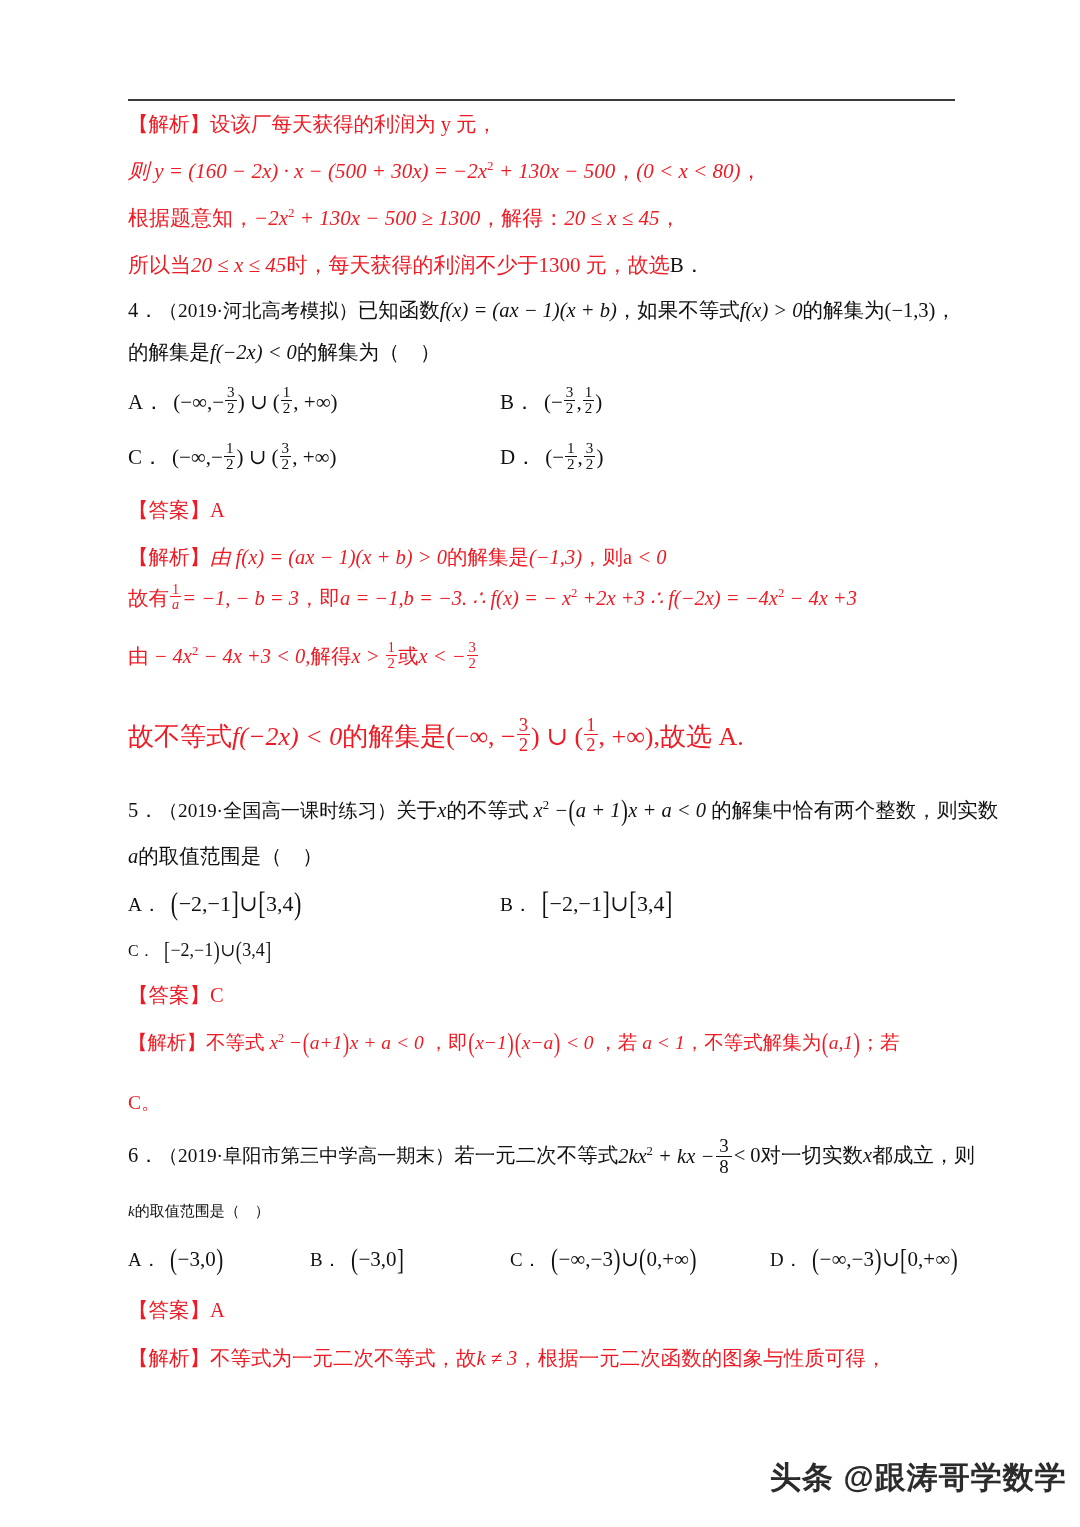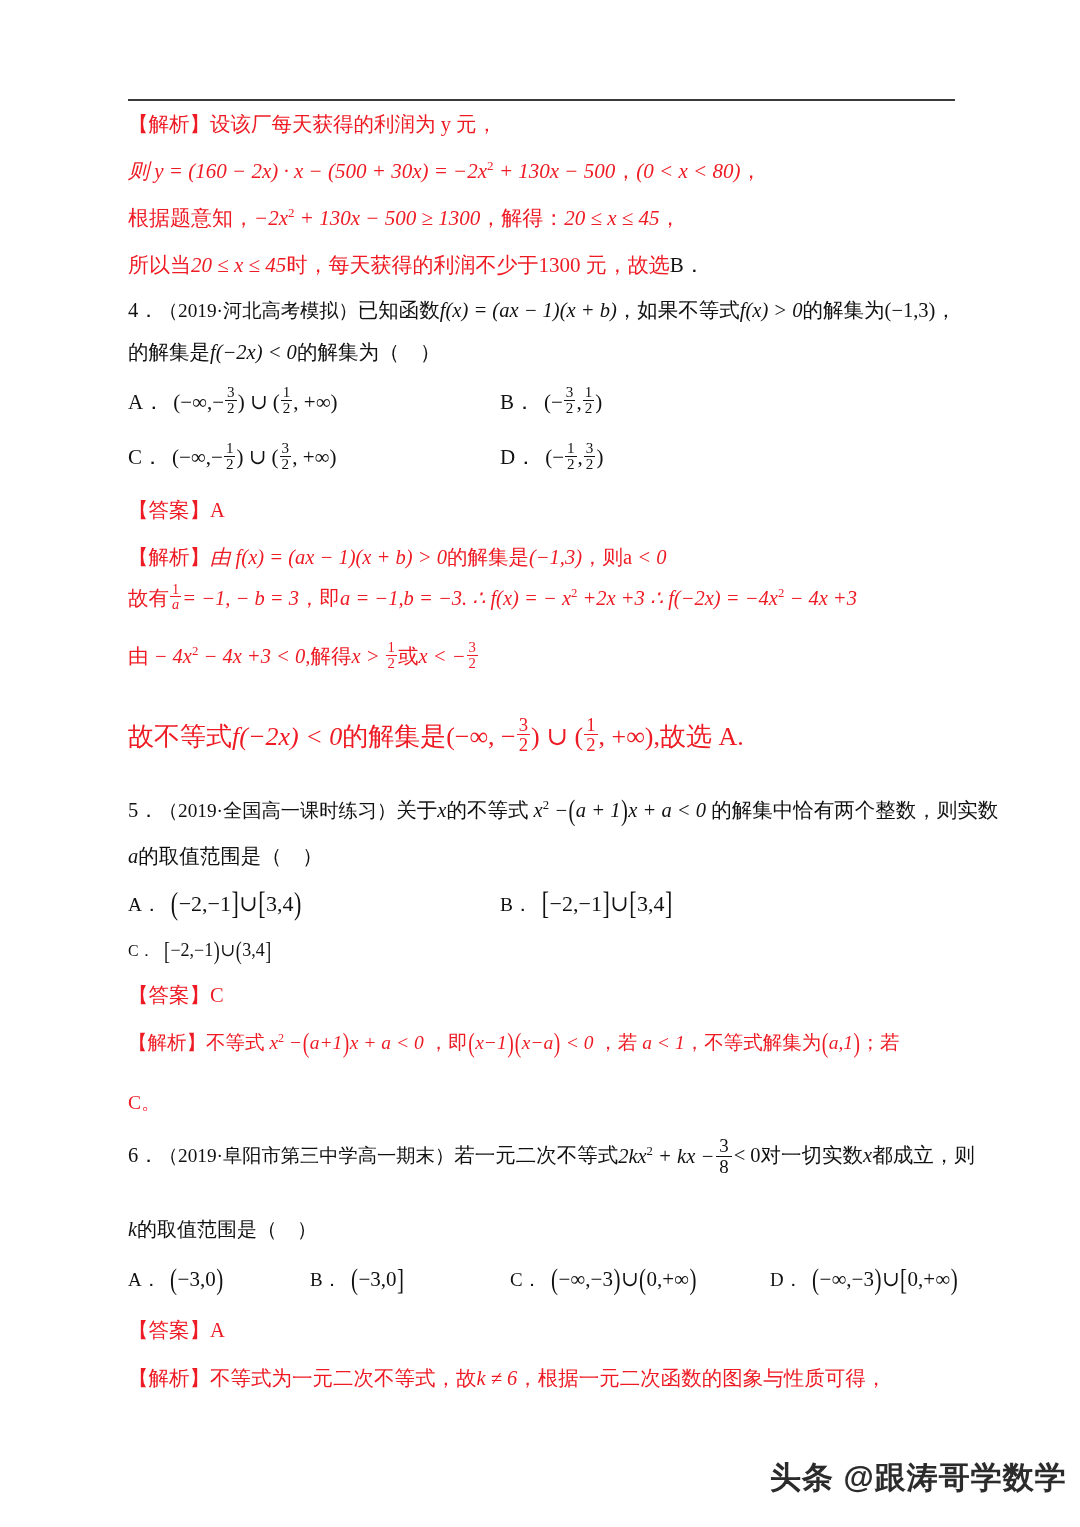--- a/index.html
+++ b/index.html
@@ -241,21 +241,21 @@
 
 
     <div class="line red" style="margin-top:40px;font-size:19.5px">
       <span class="mn">C。</span>
     </div>
 
     <div class="line blk" style="margin-top:24px;font-size:20.5px">
       <span class="mn">6</span><span class="cjk">．</span><span class="cjk" style="font-size:0.94em">（2019·阜阳市第三中学高一期末）</span><span class="cjk">若一元二次不等式</span><span class="mi">2kx<sup class="expn">2</sup> + kx −</span><span class="frac-big mn"><span class="num">3</span><span class="den">8</span></span><span class="mn">&lt; 0</span><span class="cjk">对一切实数</span><span class="mi">x</span><span class="cjk">都成立，则</span>
     </div>
 
-    <div class="line blk" style="margin-top:42px;font-size:20px">
+    <div class="line blk" style="margin-top:27px;font-size:15px">
       <span class="mi">k</span><span class="cjk">的取值范围是（　）</span>
     </div>
 
     <div class="line blk optrow4" style="margin-top:30px;font-size:21px">
       <div class="o4-a">
         <span class="lbl lbl-sp" style="font-size:0.9em">A．</span><span class="mn"><span class="tp">(</span>−3,0<span class="tp">)</span></span>
       </div>
       <div class="o4-b">
         <span class="lbl lbl-sp" style="font-size:0.9em">B．</span><span class="mn"><span class="tp">(</span>−3,0<span class="tp">]</span></span>
       </div>
@@ -265,20 +265,20 @@
       <div class="o4-d">
         <span class="lbl lbl-sp" style="font-size:0.9em">D．</span><span class="mn"><span class="tp">(</span>−∞,−3<span class="tp">)</span>∪<span class="tp">[</span>0,+∞<span class="tp">)</span></span>
       </div>
     </div>
 
     <div class="line red" style="margin-top:30px;font-size:20.5px">
       <span class="cjk">【答案】</span><span class="mn">A</span>
     </div>
 
     <div class="line red" style="margin-top:28px;font-size:20.5px">
-      <span class="cjk">【解析】</span><span class="cjk">不等式为一元二次不等式，故</span><span class="mi">k ≠ 6</span><span class="cjk">，根据一元二次函数的图象与性质可得，</span>
+      <span class="cjk">【解析】</span><span class="cjk">不等式为一元二次不等式，故</span><span class="mi">k ≠ 3</span><span class="cjk">，根据一元二次函数的图象与性质可得，</span>
     </div>
 
   </div>
 
   <div class="watermark">头条 @跟涛哥学数学</div>
 
 </div>
 
 </body></html>

